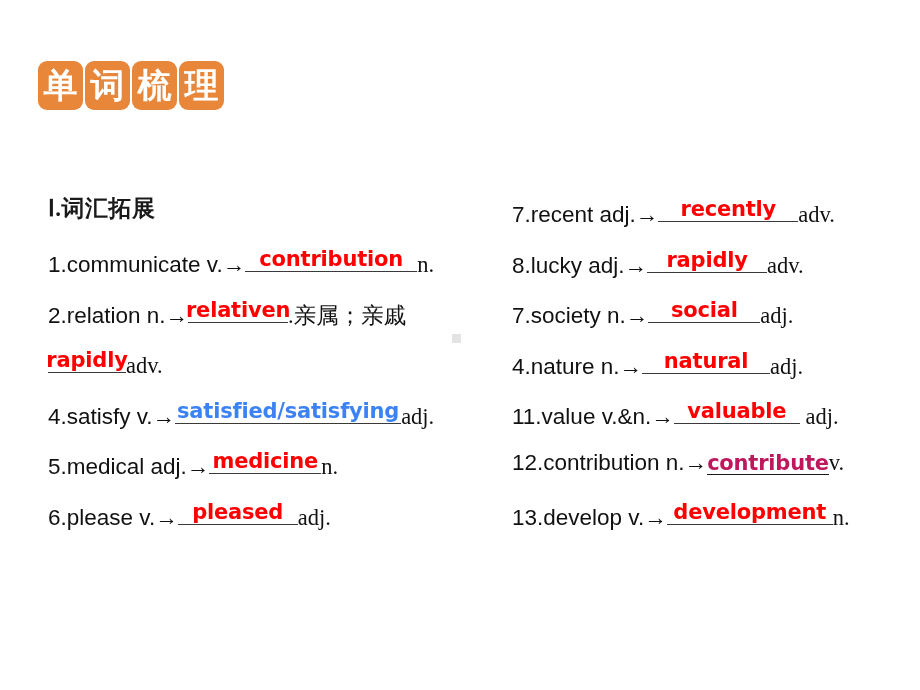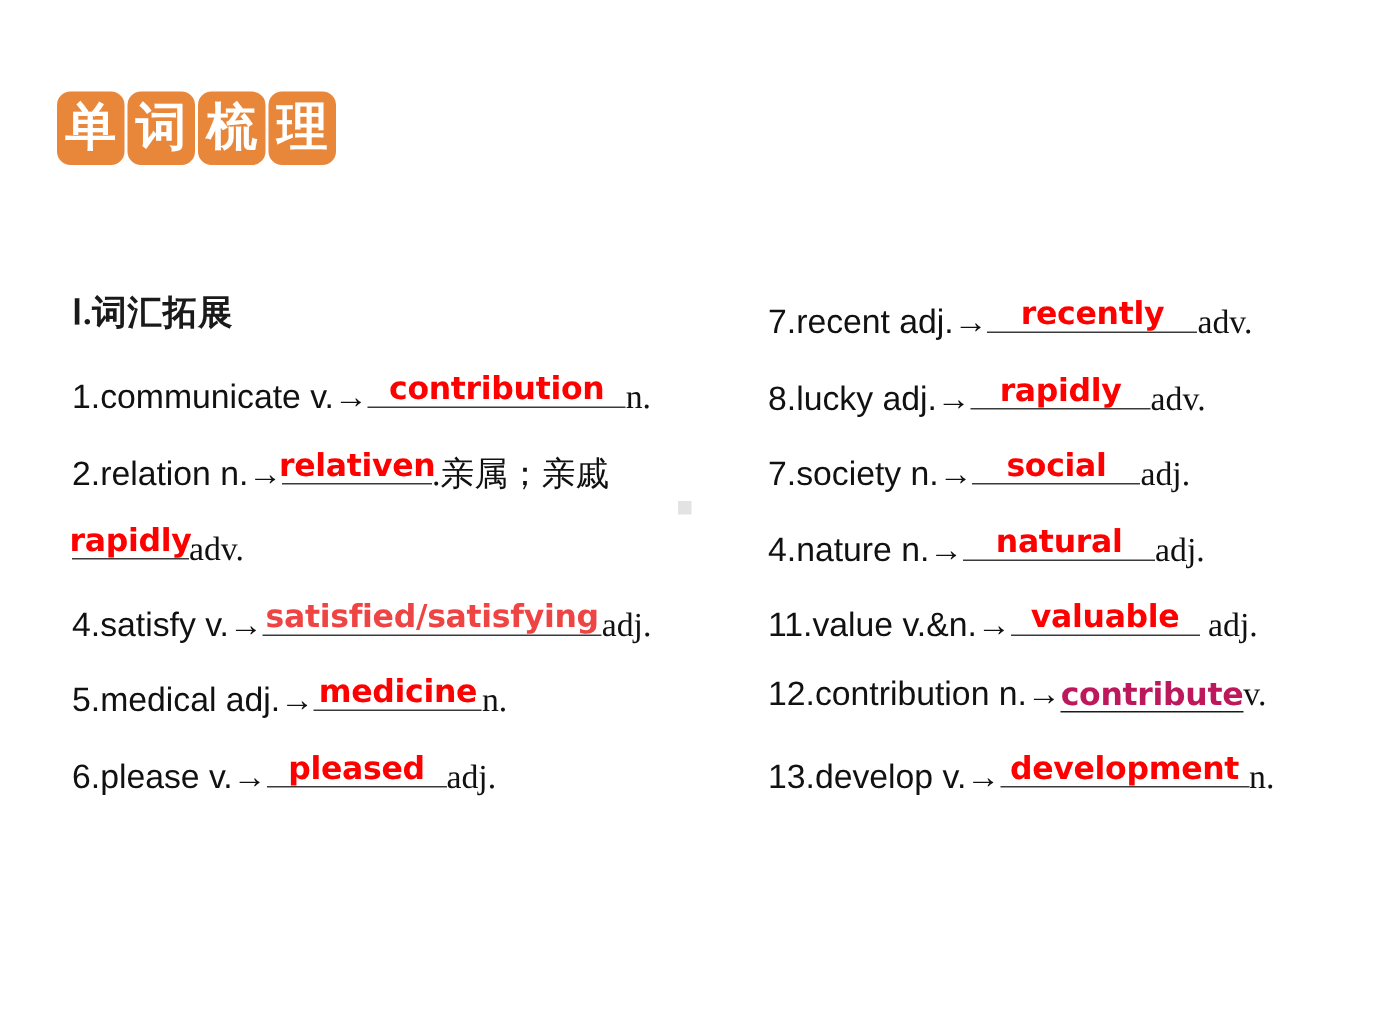--- a/index.html
+++ b/index.html
@@ -122,21 +122,21 @@
     <div class="title-char-box" style="background: rgb(232, 134, 58); color: rgb(255, 255, 255);">梳</div>
     <div class="title-char-box" style="background: rgb(232, 134, 58); color: rgb(255, 255, 255);">理</div>
   </div>
 
 <div id="section-heading">Ⅰ.词汇拓展</div>
 
 <div id="left-column" class="column">
     <div class="vocab-item" style="top: 249px;"><span class="stem">1.communicate v.→</span><span class="blank" style="width: 172px;"><span class="answer" style="color: rgb(255, 0, 0);">contribution</span></span><span class="suffix">n.</span></div>
     <div class="vocab-item" style="top: 299.5px;"><span class="stem">2.relation n.→</span><span class="blank" style="width: 100px;"><span class="answer" style="color: rgb(255, 0, 0);">relativen</span></span><span class="suffix">.</span><span class="gloss">亲属；亲戚</span></div>
     <div class="vocab-item" style="top: 350px;"><span class="blank" style="width: 78px;"><span class="answer" style="color: rgb(255, 0, 0);">rapidly</span></span><span class="suffix">adv.</span></div>
-    <div class="vocab-item" style="top: 400.5px;"><span class="stem">4.satisfy v.→</span><span class="blank" style="width: 226px;"><span class="answer" style="color: #ef4444;">satisfied/satisfying</span></span><span class="suffix">adj.</span></div>
+    <div class="vocab-item" style="top: 400.5px;"><span class="stem">4.satisfy v.→</span><span class="blank" style="width: 226px;"><span class="answer" style="color: #3b82f6;">satisfied/satisfying</span></span><span class="suffix">adj.</span></div>
     <div class="vocab-item" style="top: 451px;"><span class="stem">5.medical adj.→</span><span class="blank" style="width: 112px;"><span class="answer" style="color: rgb(255, 0, 0);">medicine</span></span><span class="suffix">n.</span></div>
     <div class="vocab-item" style="top: 501.5px;"><span class="stem">6.please v.→</span><span class="blank" style="width: 120px;"><span class="answer" style="color: rgb(255, 0, 0);">pleased</span></span><span class="suffix">adj.</span></div>
   </div>
 
 <div id="right-column" class="column">
     <div class="vocab-item" style="top: 199px;"><span class="stem">7.recent adj.→</span><span class="blank" style="width: 140px;"><span class="answer" style="color: rgb(255, 0, 0);">recently</span></span><span class="suffix">adv.</span></div>
     <div class="vocab-item" style="top: 249.5px;"><span class="stem">8.lucky adj.→</span><span class="blank" style="width: 120px;"><span class="answer" style="color: rgb(255, 0, 0);">rapidly</span></span><span class="suffix">adv.</span></div>
     <div class="vocab-item" style="top: 300px;"><span class="stem">7.society n.→</span><span class="blank" style="width: 112px;"><span class="answer" style="color: rgb(255, 0, 0);">social</span></span><span class="suffix">adj.</span></div>
     <div class="vocab-item" style="top: 350.5px;"><span class="stem">4.nature n.→</span><span class="blank" style="width: 128px;"><span class="answer" style="color: rgb(255, 0, 0);">natural</span></span><span class="suffix">adj.</span></div>
     <div class="vocab-item" style="top: 401px;"><span class="stem">11.value v.&amp;n.→</span><span class="blank" style="width: 126px;"><span class="answer" style="color: rgb(255, 0, 0);">valuable</span></span><span class="suffix"> adj.</span></div>

